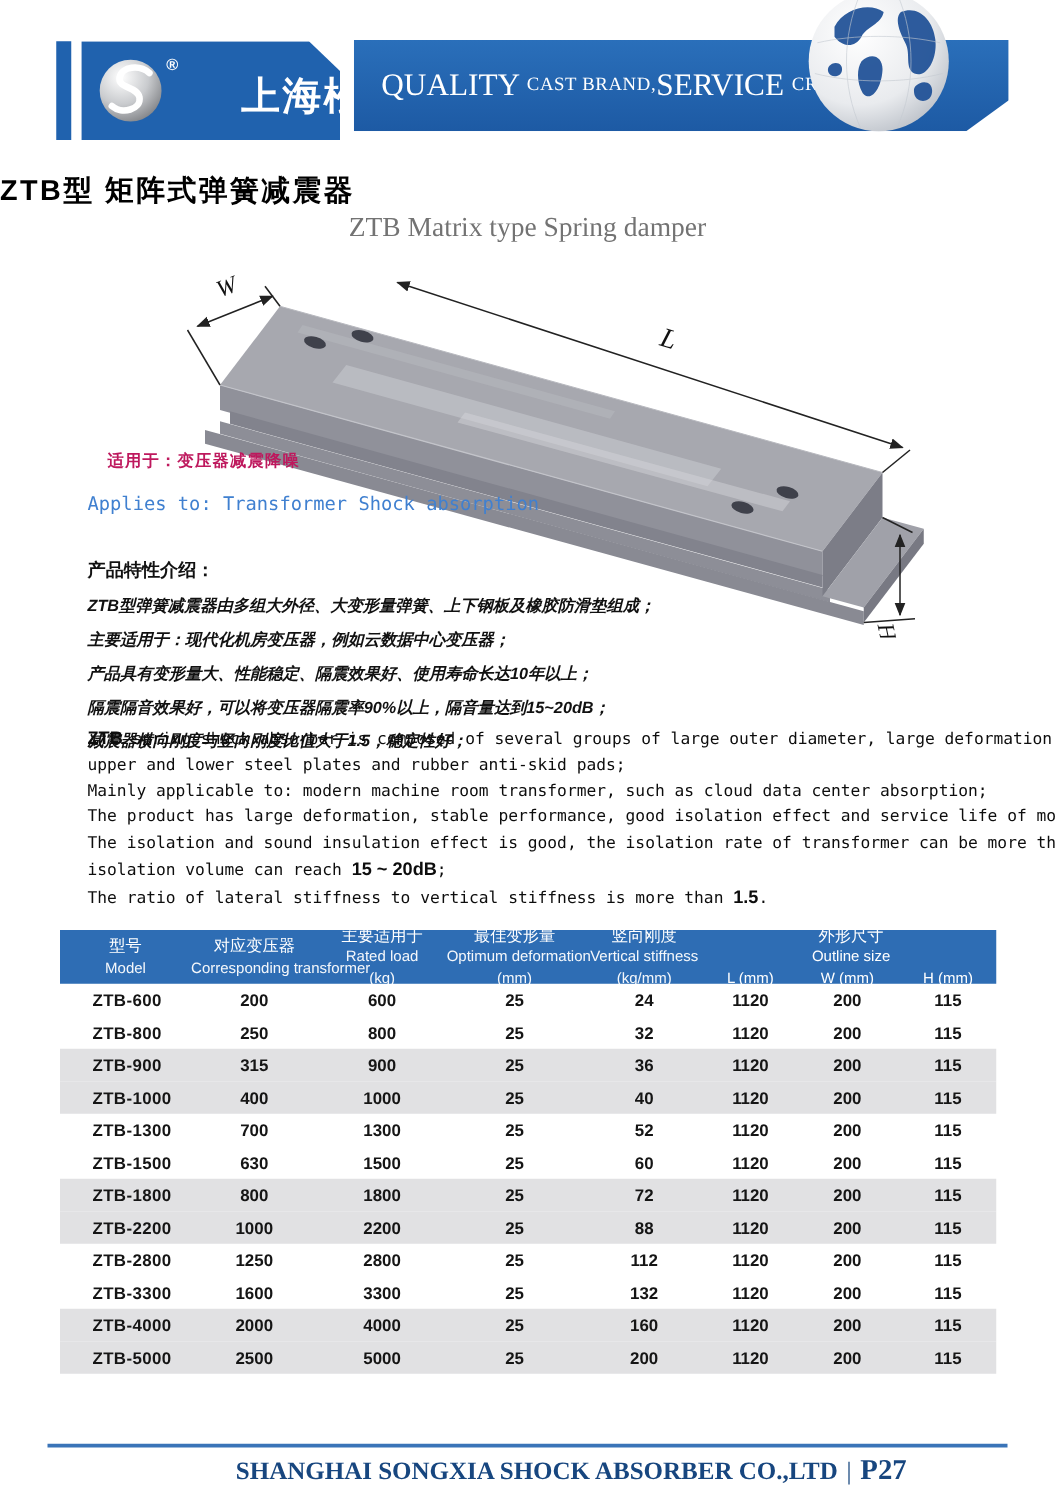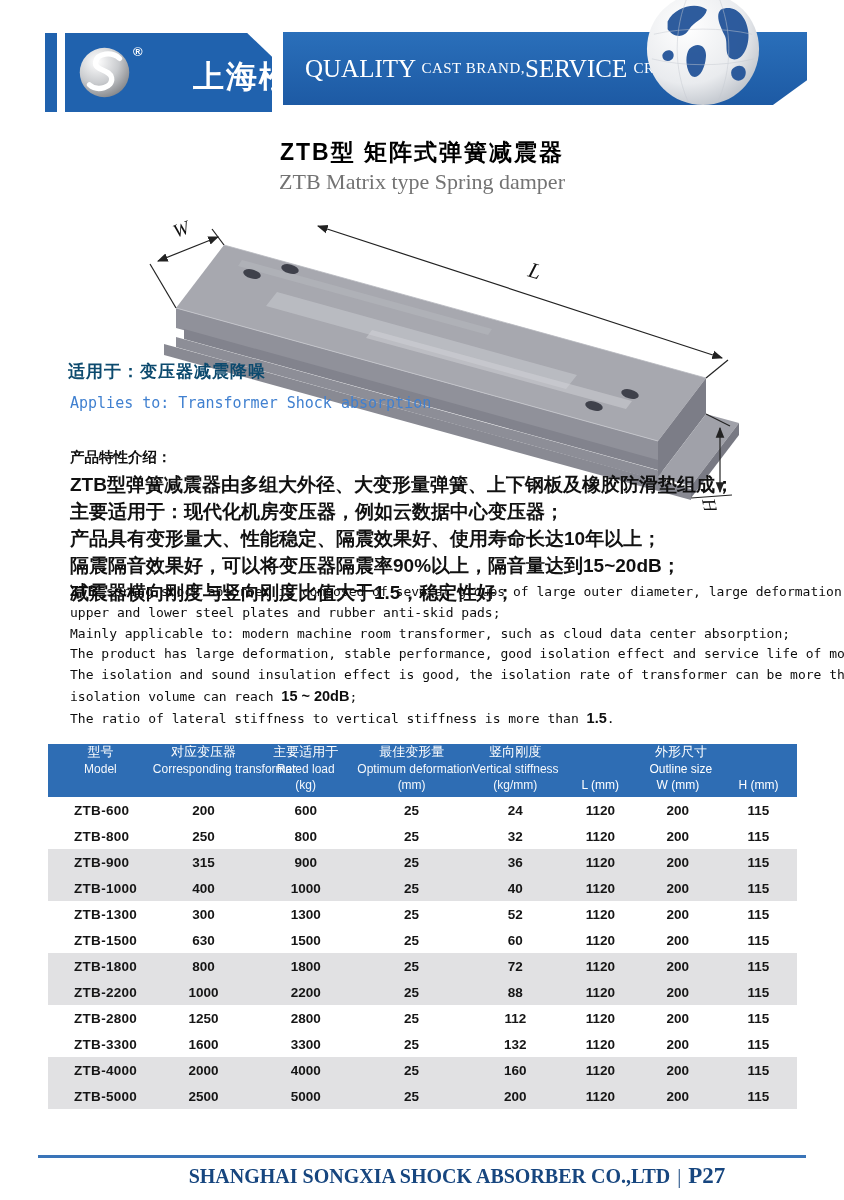--- a/index.html
+++ b/index.html
@@ -20,41 +20,41 @@
     position:absolute;left:283px;top:32px;width:524px;height:73px;
     background:linear-gradient(180deg,#2a6fba 0%,#1d5aa4 100%);
     clip-path:polygon(0 0,100% 0,100% 66%,93.5% 100%,0 100%);
   }
   .slogan{position:absolute;left:22px;top:0;height:73px;display:flex;align-items:center;white-space:pre;
     font-family:"Liberation Serif","DejaVu Serif",serif;color:#fff;}
   .slogan .lg{font-size:25px;}
   .slogan .sm{font-size:15px;letter-spacing:.5px;}
   .globe{position:absolute;left:644px;top:-10px;width:118px;height:118px;}
   
-  .title-cn{position:absolute;left:0;top:137px;width:100%;text-align:center;
+  .title-cn{position:absolute;left:0;top:137px;width:100%;
     font-size:23px;font-weight:700;letter-spacing:2px;color:#000;}
   .title-en{position:absolute;left:0;top:169px;width:100%;text-align:center;
     font-family:Liberation Serif, serif;font-size:22px;color:#737373;}
   
   .diagram{position:absolute;left:72px;top:198px;width:700px;height:312px;}
   
-  .applies-cn{position:absolute;left:68px;top:360px;font-size:17px;font-weight:600;color:#0c4a6e;letter-spacing:1px;}
+  .applies-cn{position:absolute;left:86px;top:360px;font-size:13px;font-weight:600;color:#be185d;letter-spacing:1px;}
   .applies-en{position:absolute;left:70px;top:394px;font-family:"DejaVu Sans Mono","Liberation Mono",monospace;
     font-size:15px;color:#4080d0;}
   
   .features-cn{position:absolute;left:70px;top:444px;width:730px;}
   .features-cn .head{font-size:14.5px;font-weight:700;line-height:27px;}
-  .cn-line{font-size:19px;font-weight:600;line-height:27px;white-space:nowrap;}
+  .cn-line{font-size:13px;font-weight:600;line-height:27px;white-space:nowrap;font-style:italic;}
   .features-en{position:absolute;left:70px;top:581px;width:760px;}
   .en-line{font-family:"DejaVu Sans Mono","Liberation Mono",monospace;font-size:13px;line-height:20.8px;
     color:#0d0d0d;white-space:nowrap;}
   .en-line .b{font-weight:700;font-size:14.5px;font-family:"Liberation Sans",sans-serif;}
   
   .spec-table{position:absolute;left:48px;top:744px;width:749px;}
-  .thead{display:flex;background:#2e6db4;color:#fff;height:53px;align-items:flex-start;}
+  .thead{display:flex;background:#2e6db4;color:#fff;height:43px;align-items:center;}
   .th{display:flex;flex-direction:column;justify-content:center;text-align:center;line-height:16.5px;}
   .th .cn{font-size:13px;font-weight:500;}
   .th .en{font-size:12px;opacity:.95;white-space:nowrap;}
   .th .unit{font-size:12px;opacity:.95;}
   .c-model{width:14%;}
   .c-trans{width:13.5%;}
   .c-load{width:13.8%;}
   .c-def{width:14.5%;}
   .c-stif{width:13.2%;}
   .c-outline{width:31%;display:flex;flex-direction:column;justify-content:center;}
@@ -295,21 +295,21 @@
           <div class="td">400</div>
           <div class="td">1000</div>
           <div class="td">25</div>
           <div class="td">40</div>
           <div class="td">1120</div>
           <div class="td">200</div>
           <div class="td">115</div>
         </div>
         <div class="tr">
           <div class="td m">ZTB-1300</div>
-          <div class="td">300</div>
+          <div class="td">700</div>
           <div class="td">1300</div>
           <div class="td">25</div>
           <div class="td">52</div>
           <div class="td">1120</div>
           <div class="td">200</div>
           <div class="td">115</div>
         </div>
         <div class="tr">
           <div class="td m">ZTB-1500</div>
           <div class="td">630</div>

